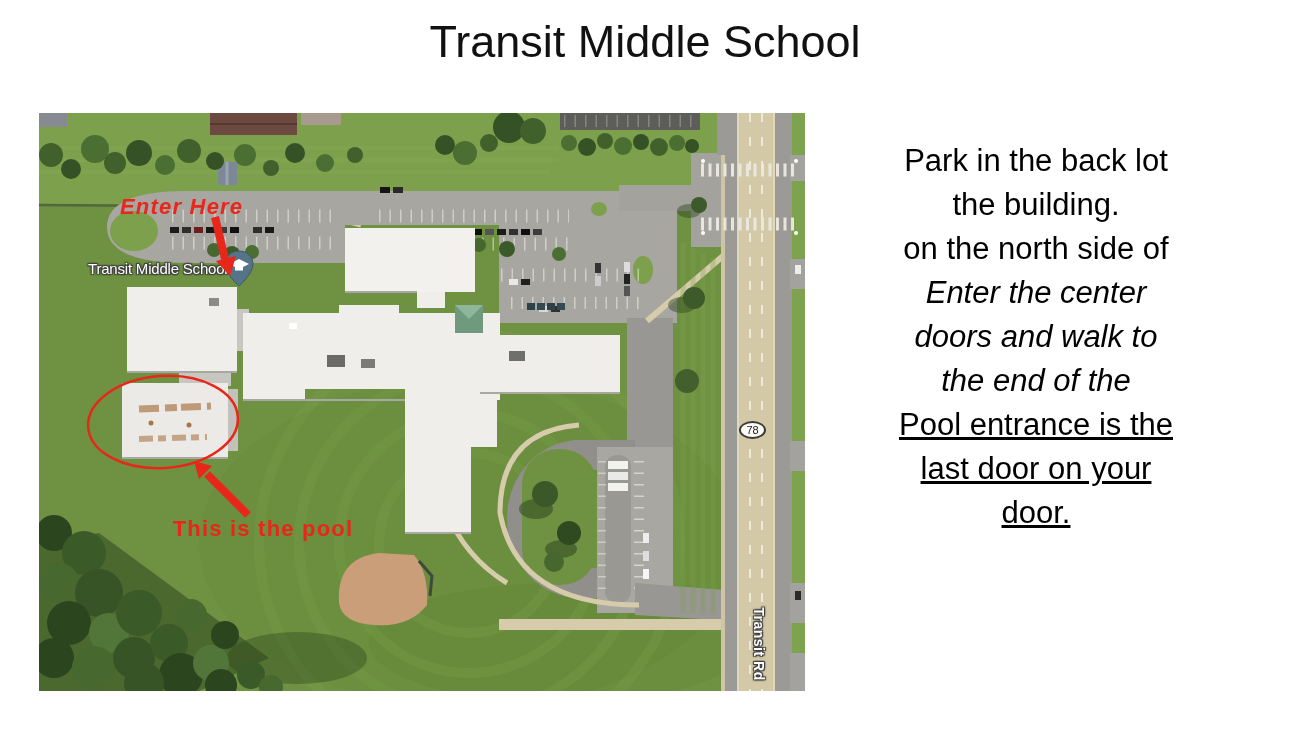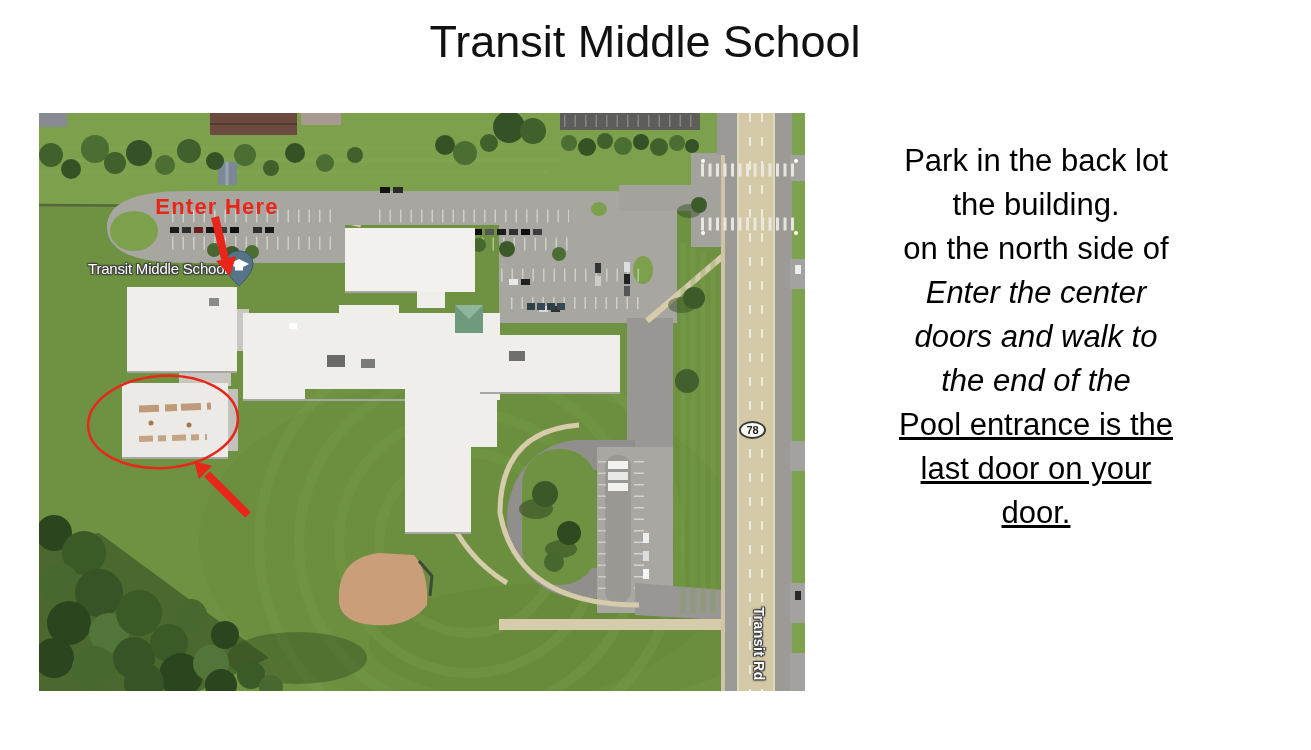--- a/index.html
+++ b/index.html
@@ -31,27 +31,27 @@
   }
   .school-label{left:49px;top:147px;font-size:15px;letter-spacing:-0.2px;}
   .road-label{
     left:676px;top:521px;width:84px;height:20px;font-size:14px;font-weight:700;
     text-align:center;transform:rotate(90deg);transform-origin:50% 50%;
     letter-spacing:0.5px;
   }
   .shield{
     position:absolute;left:700px;top:308px;width:27px;height:18px;
     background:#fbfaf4;border:2px solid #3a3a38;border-radius:50%;
-    font-size:11px;font-weight:700;color:#222;text-align:center;line-height:14px;
+    font-size:11px;font-weight:400;color:#222;text-align:center;line-height:14px;
   }
   .red-note{
     position:absolute;color:var(--annotation-red);font-weight:700;
     font-size:22px;letter-spacing:1.2px;white-space:nowrap;
   }
-  .enter-here{left:102px;top:81px;width:152px;text-align:center;}
+  .enter-here{left:81px;top:81px;width:152px;font-style:italic;}
   .pool-note{left:131px;top:403px;width:186px;text-align:center;}
   .annotation-layer{pointer-events:none;}
   .red-stroke{stroke:var(--annotation-red);}
   .red-fill{fill:var(--annotation-red);}
   .pin-body{fill:var(--pin-blue);}
   .instructions{
     position:absolute;left:850px;top:139px;width:372px;
     font-size:31px;line-height:44px;text-align:center;color:#000;
   }
   .instructions .para{margin:0 0 0 0;}
@@ -339,20 +339,21 @@
       <line class="red-stroke" x1="176" y1="104" x2="186" y2="146" stroke-width="8"></line>
       <polygon class="red-fill" points="191,163 177,148 197,143"></polygon>
     </g>
     <g>
       <line class="red-stroke" x1="209" y1="402" x2="168" y2="361" stroke-width="8"></line>
       <polygon class="red-fill" points="155,348 173,353 160,366"></polygon>
     </g>
   </svg>
 
   <div class="red-note enter-here">Enter Here</div>
+  <div class="red-note pool-note">This is the pool</div>
 </div>
 
 <div class="instructions">
   <div class="para para1">
     <div>Park in the back lot</div>
     <div>the building.</div>
     <div>on the north side of</div>
   </div>
   <div class="para para2">
     <div>Enter the center</div>

